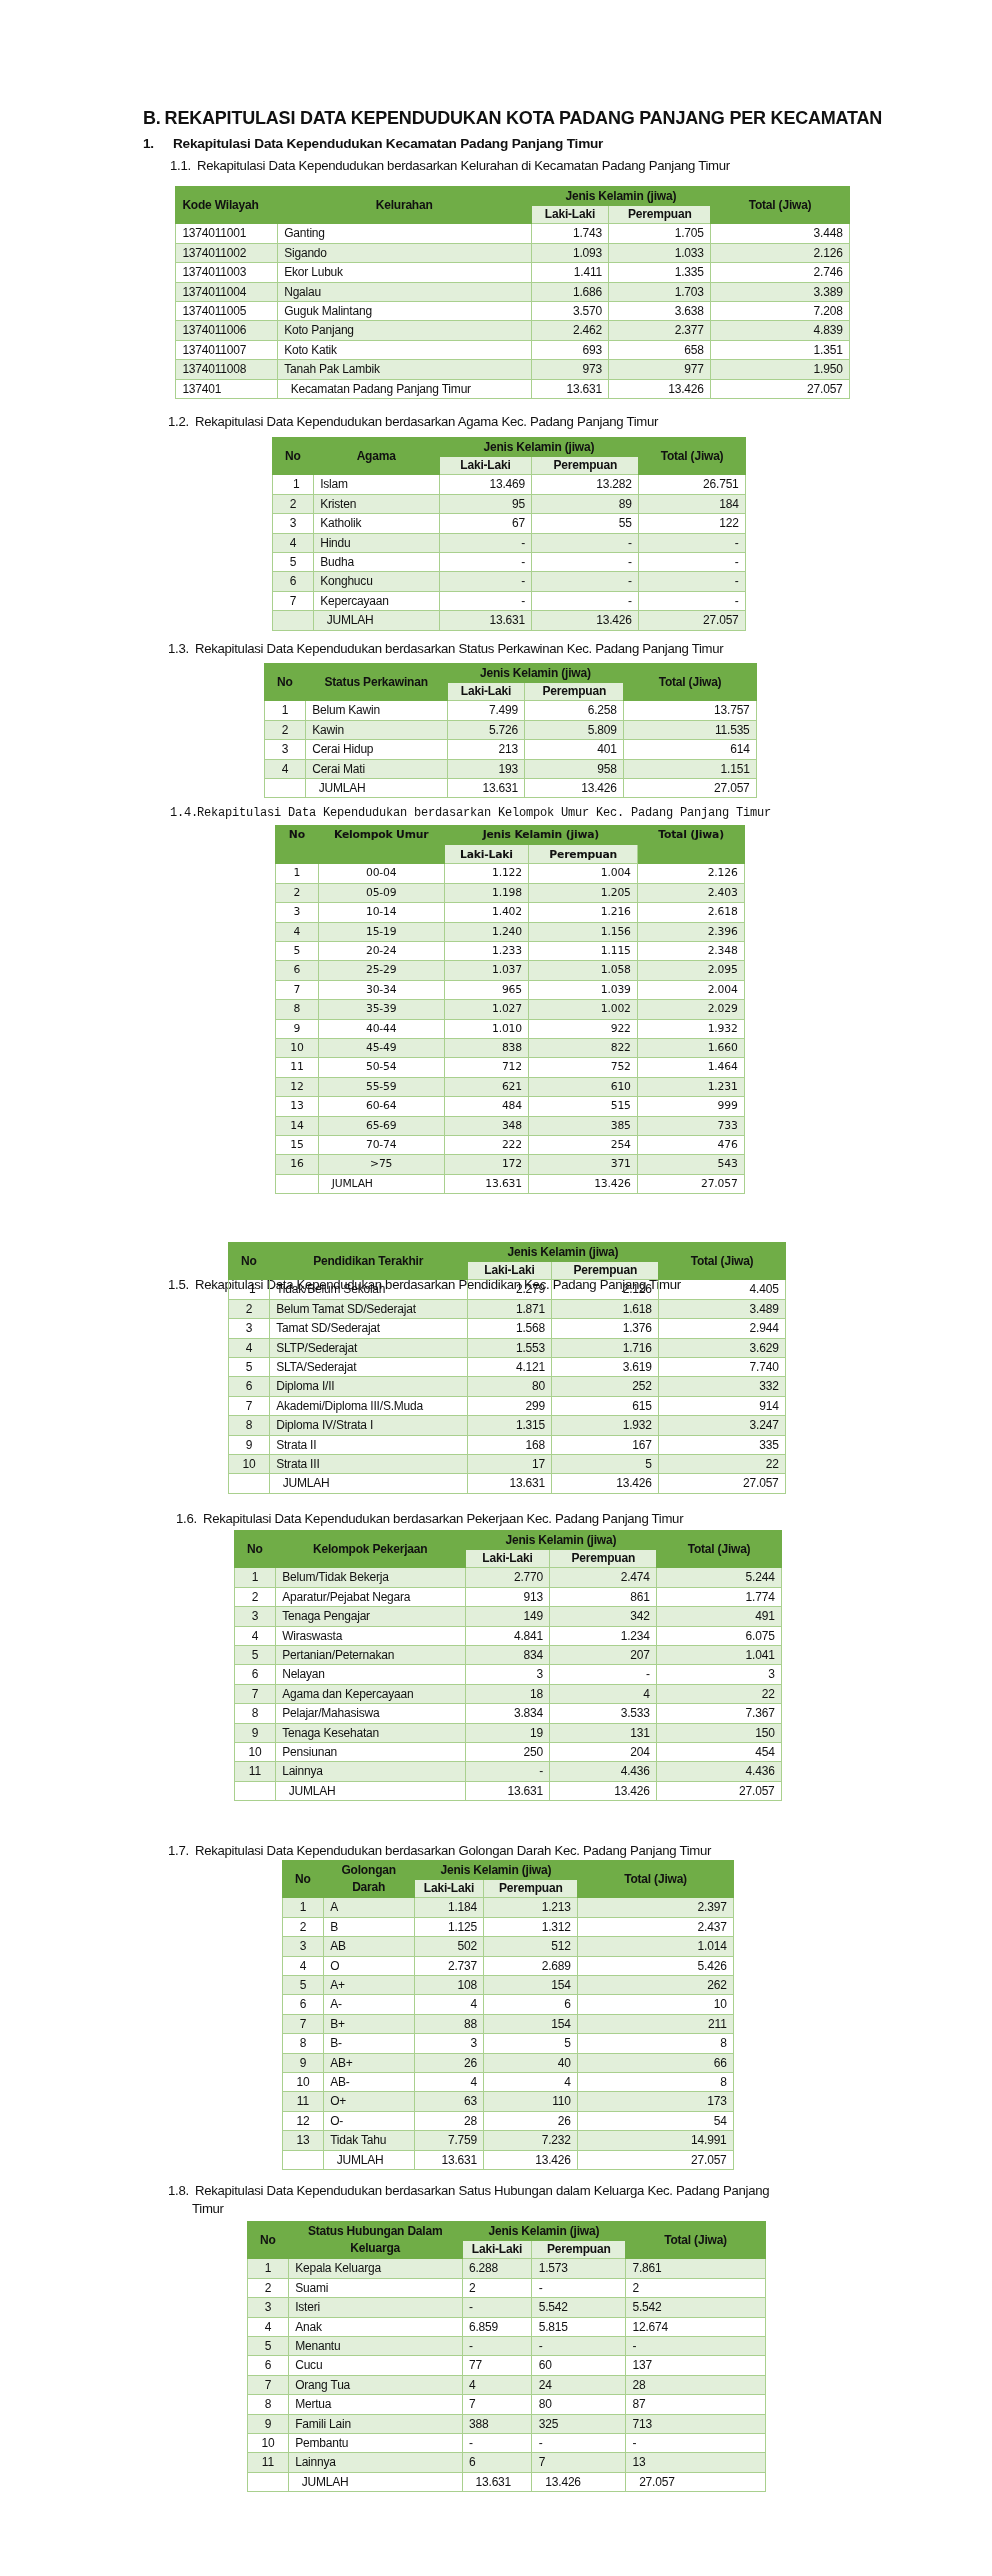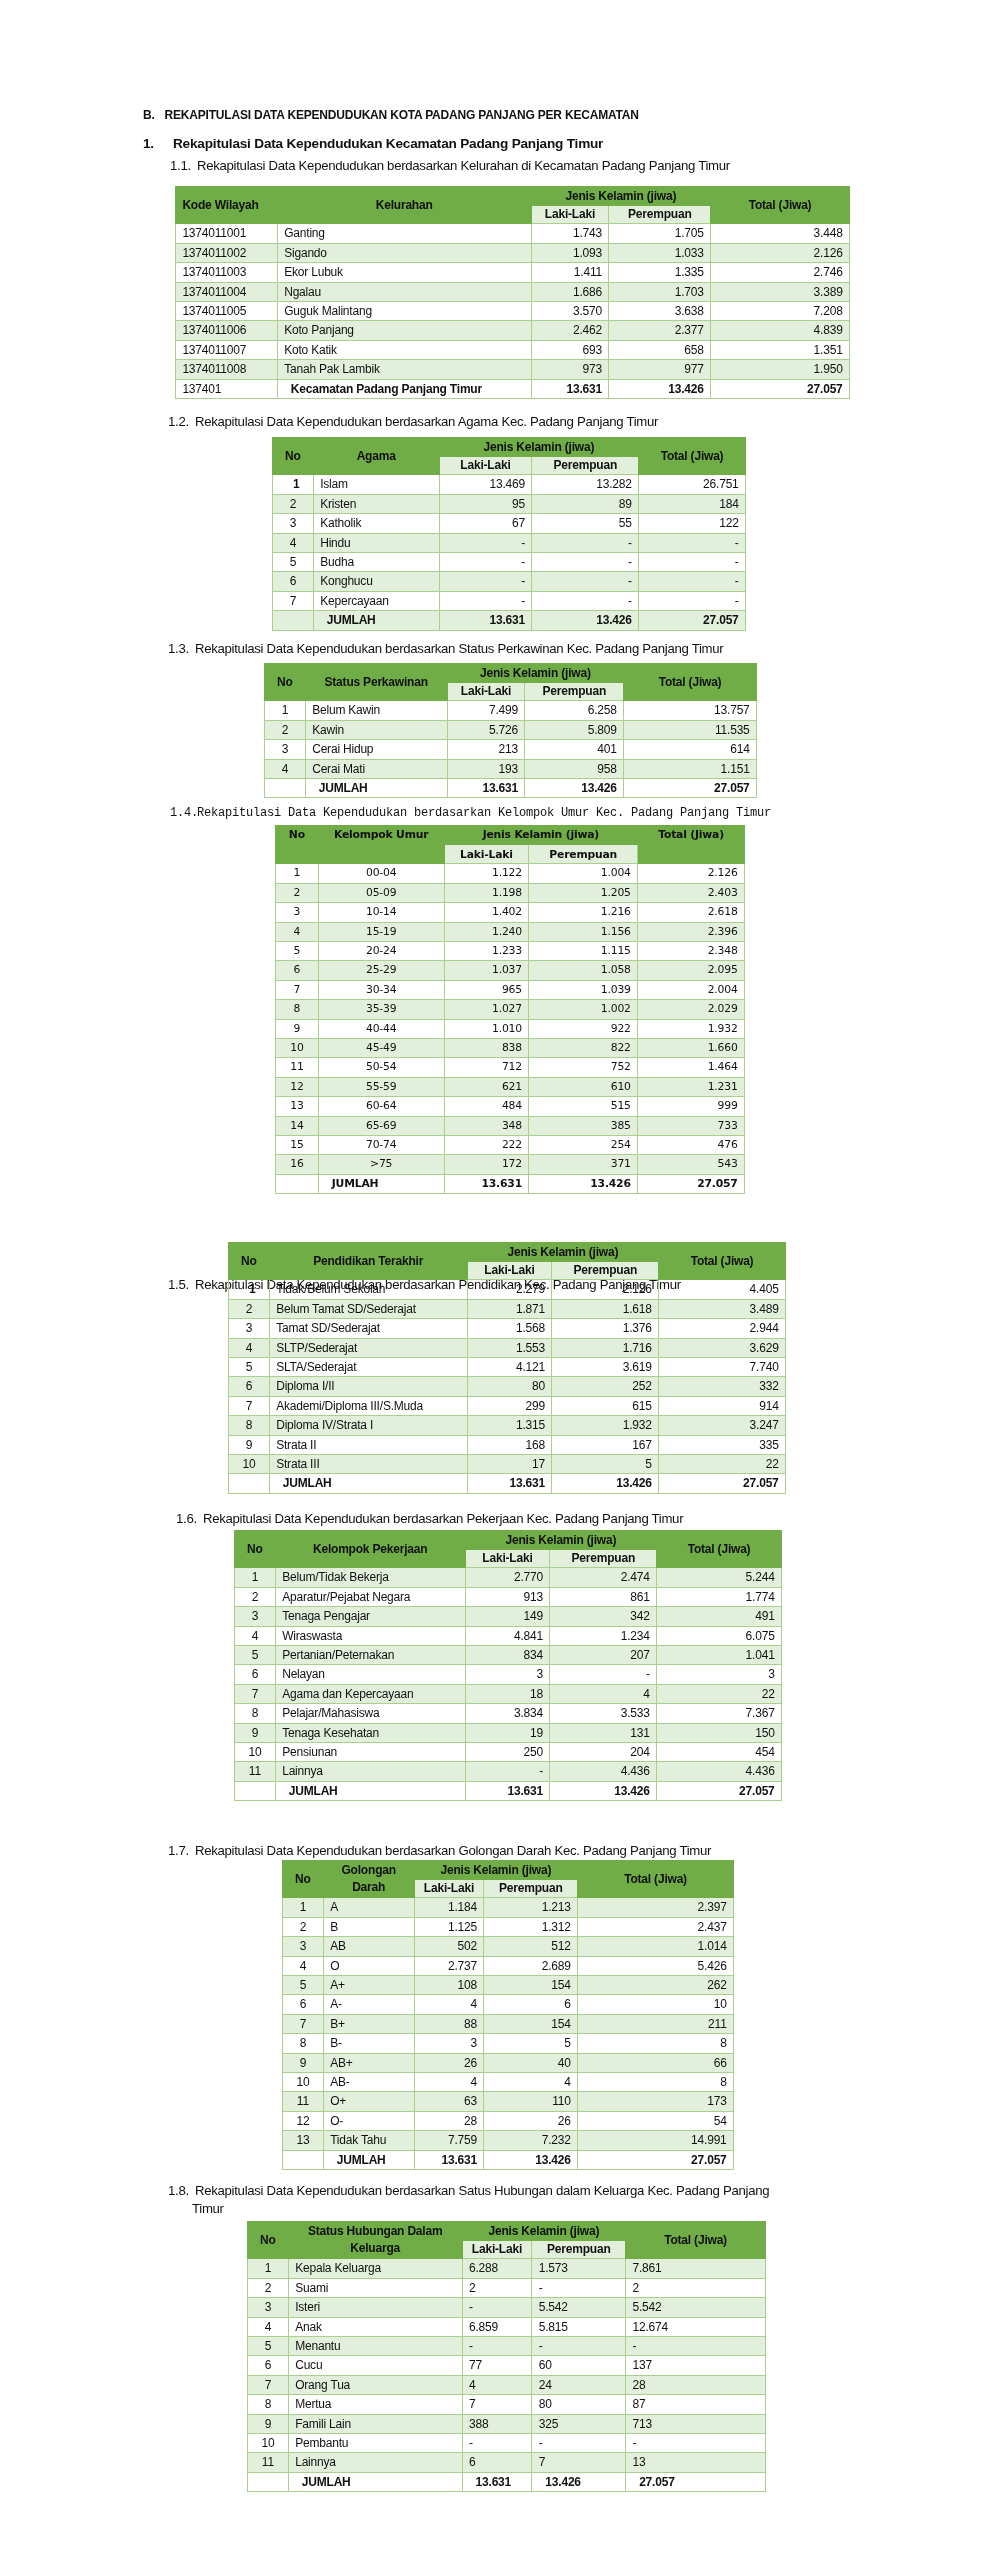--- a/index.html
+++ b/index.html
@@ -1,32 +1,32 @@
 <!DOCTYPE html>
 <html style="font-size:13px"><head>
 <meta charset="utf-8">
 <style>
   html, body { margin:0; padding:0; background:#ffffff; }
   body { width:993px; height:2576px; position:relative; font-family:"Liberation Sans", sans-serif; color:#111; overflow:hidden; }
   .abs { position:absolute; }
-  .h-b { left:143px; top:108px; font-size:12px; font-weight:bold; letter-spacing:-0.2px; }
+  .h-b { left:143px; top:108px; font-size:18px; font-weight:bold; letter-spacing:-0.2px; }
   .h-b .num { display:inline-block; width:21.6px; }
   .h-1 { left:143px; top:136px; font-size:13.6px; font-weight:bold; letter-spacing:-0.2px; }
   .h-1 .num { display:inline-block; width:30px; }
   .cap { font-size:13.2px; letter-spacing:-0.3px; white-space:nowrap; }
   .cap .num { display:inline-block; width:27px; }
   .cap2 { font-size:13.2px; letter-spacing:-0.3px; }
   table { border-collapse:collapse; position:absolute; font-size:12px; letter-spacing:-0.2px; }
   th, td { border:1.2px solid #a9d08e; padding:0 6.4px; height:18.4px; line-height:18.4px; white-space:nowrap; }
   th { background:#70ad47; font-weight:bold; text-align:center; color:#111; border-color:#70ad47; }
   th.sub { background:#e2efda; border-color:#a9d08e; height:17px; line-height:17px; }
   tr.alt td { background:#e2efda; }
   td.num, td.r { text-align:right; }
   td.c { text-align:center; }
-  td.bold { font-weight:bold;padding-left:13px; }
+  td.bold { font-weight:normal;padding-left:13px; }
 </style>
 </head>
 <body>
 
 <div class="abs h-b">
   <span class="num">B.</span><span>REKAPITULASI DATA KEPENDUDUKAN KOTA PADANG PANJANG PER KECAMATAN</span>
 </div>
 <div class="abs h-1">
   <span class="num">1.</span><span>Rekapitulasi Data Kependudukan Kecamatan Padang Panjang Timur</span>
 </div>

